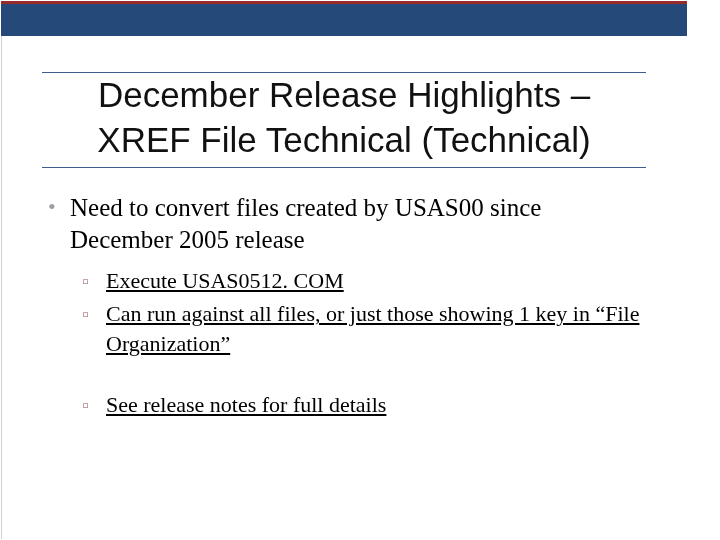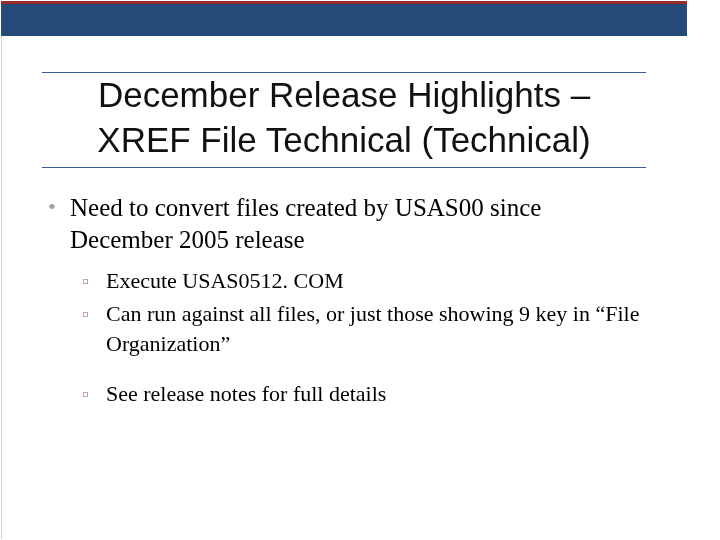--- a/index.html
+++ b/index.html
@@ -71,40 +71,41 @@
     left: 6px;
     top: 0;
     color: #9aa0a6;
     font-size: 22px;
     line-height: 1.4;
   }
   ul.level2 {
     list-style: none;
     margin: 10px 0 0 0;
     padding: 0 0 0 10px;
+    text-decoration: underline;
   }
   ul.level2 > li {
     position: relative;
     padding-left: 26px;
     font-size: 22px;
     line-height: 1.34;
     color: #000;
     margin-bottom: 4px;
   }
   ul.level2 > li::before {
     content: "▫";
     position: absolute;
     left: 2px;
     top: 0;
     color: #b48a8a;
     font-size: 20px;
     line-height: 1.5;
   }
   ul.level2 > li.gap-before {
-    margin-top: 21px;
+    margin-top: 32px;
   }
   .left-edge {
     position: absolute;
     top: 1px;
     bottom: 1px;
     left: 1px;
     width: 1px;
     background: #cfd3d7;
   }
 </style>
@@ -124,21 +125,21 @@
 
   <div class="content">
     <ul class="level1">
       <li>
         <span>Need to convert files created by USAS00 since December 2005 release</span>
         <ul class="level2">
           <li>
             <span>Execute USAS0512. COM</span>
           </li>
           <li>
-            <span>Can run against all files, or just those showing 9 key in “File Organization”</span>
+            <span>Can run against all files, or just those showing 1 key in “File Organization”</span>
           </li>
           <li class="gap-before">
             <span>See release notes for full details</span>
           </li>
         </ul>
       </li>
     </ul>
   </div>
 </div>
 

